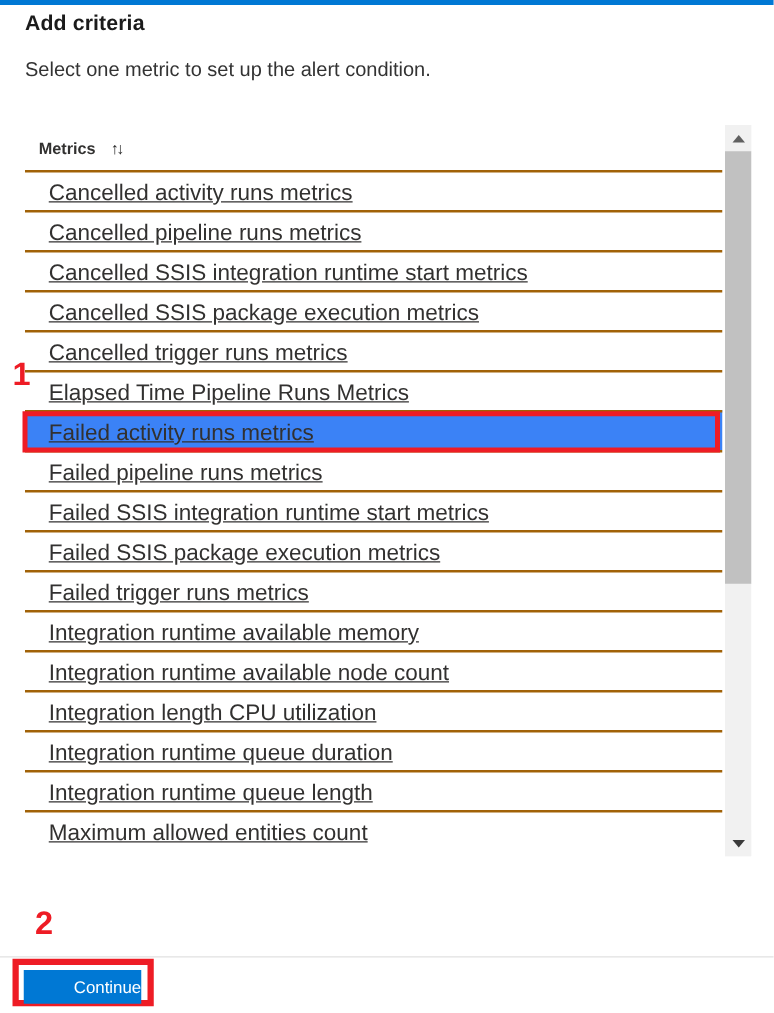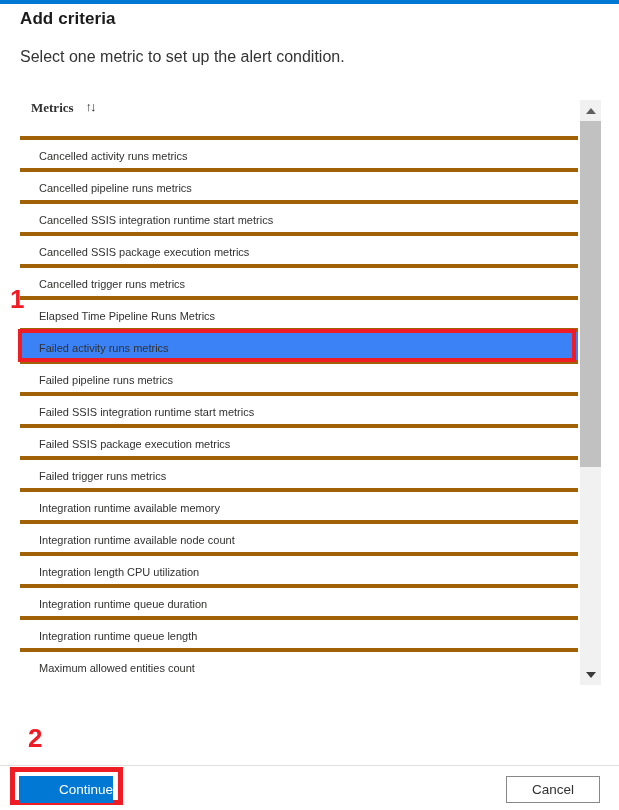--- a/index.html
+++ b/index.html
@@ -58,22 +58,21 @@
     left: 20px;
     top: 100px;
     width: 581px;
     height: 585px;
   }
   #metrics-header-row {
     position: relative;
     height: 36px;
     width: 558px;
     display: flex;
-    align-items: flex-start;
-    font-family: Liberation Serif, serif;
+    align-items: center;
   }
   #metrics-col-label {
     font-size: 13px;
     font-weight: 600;
     color: #323130;
     margin-left: 11px;
   }
   #sort-icon {
     margin-left: 12px;
     font-size: 13px;
@@ -87,27 +86,28 @@
     position: absolute;
     top: 36px;
     left: 0;
     width: 558px;
     height: 549px;
     overflow: hidden;
   }
   .metric-row {
     height: 32px;
     line-height: 32px;
-    border-top: 4px solid #a16207;
-    font-size: 11px;
+    border-top: 2px solid #a16207;
+    font-size: 18px;
     color: #323130;
     padding-left: 19px;
     box-sizing: border-box;
     white-space: nowrap;
     background: #ffffff;
+    text-decoration: underline;
   }
   .metric-row.selected {
     background: #3b82f6;
   }
 
   
   #metrics-scrollbar {
     position: absolute;
     left: 560px;
     top: 0px;
@@ -283,14 +283,13 @@
 
 <div id="annotation-box-row"></div>
 <div id="annotation-num-1">1</div>
 
 <div id="annotation-num-2">2</div>
 <div id="annotation-box-continue"></div>
 
 <div id="footer-divider"></div>
 <div id="footer">
   <button id="continue-button">Continue</button>
-  <button id="cancel-button">Cancel</button>
 </div>
 
 </body></html>

